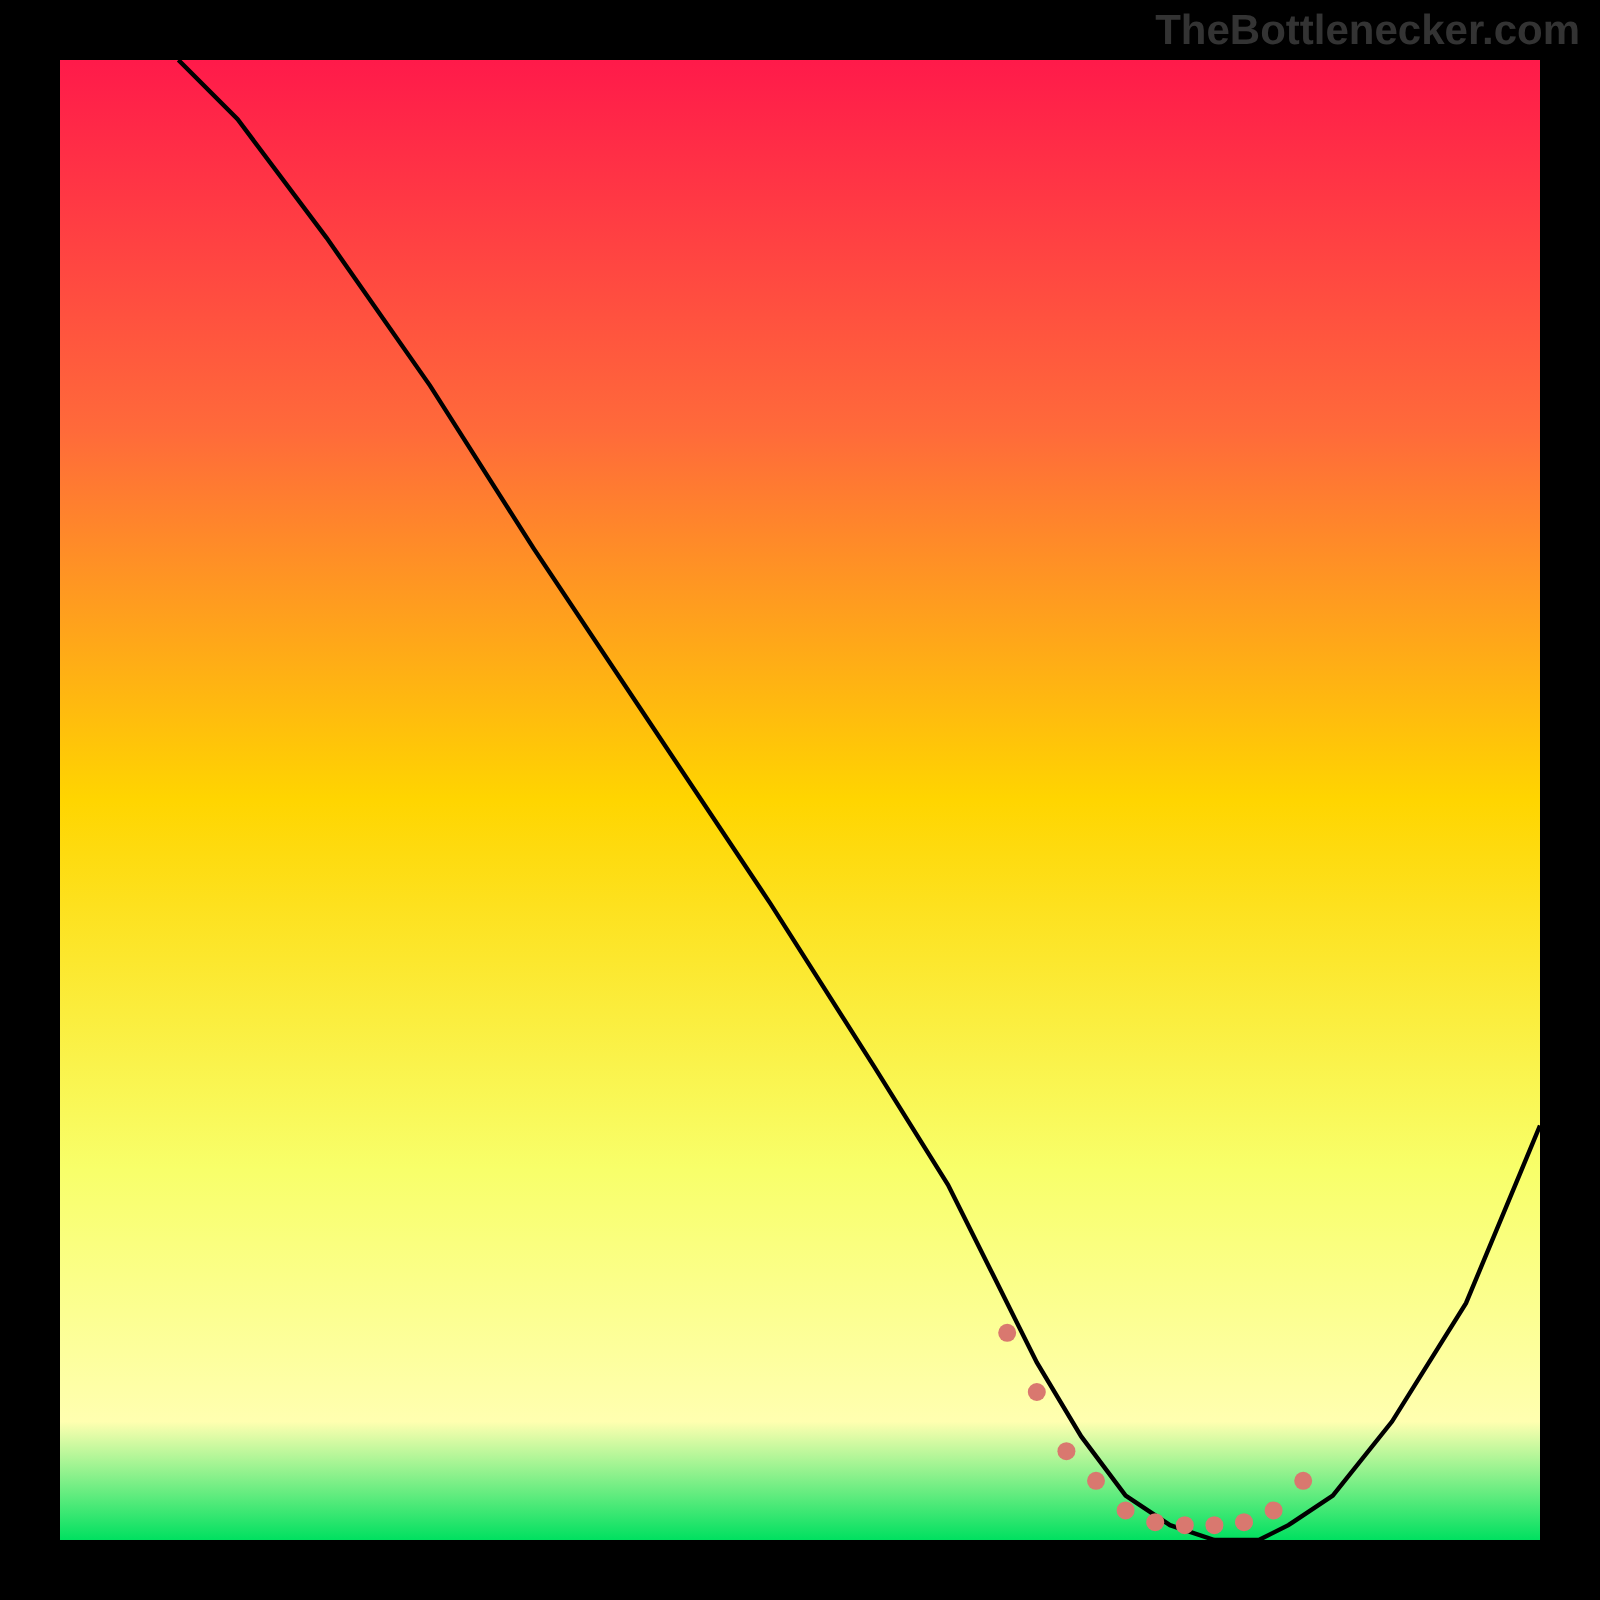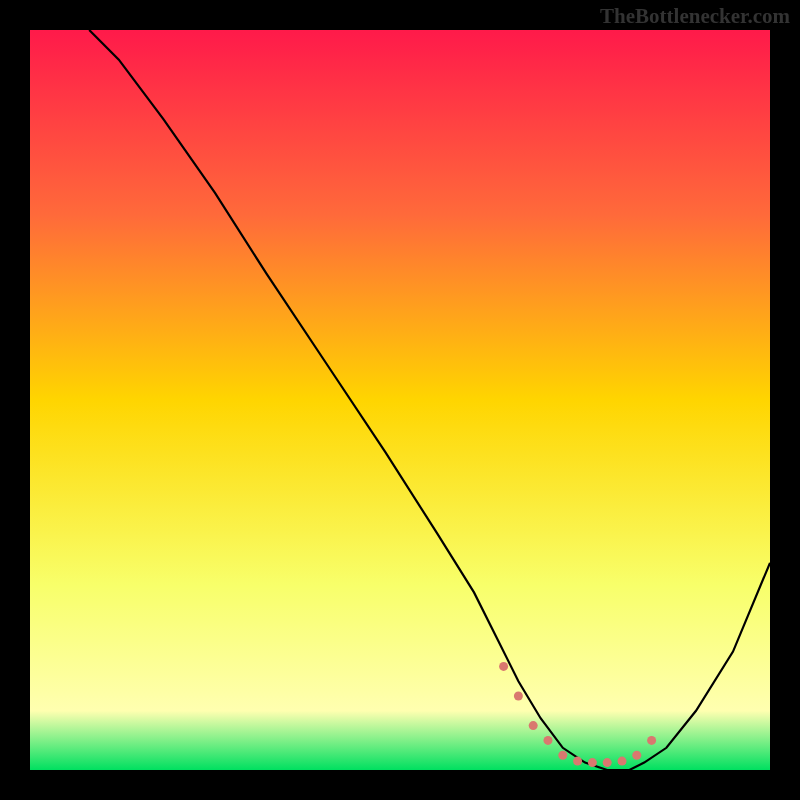--- a/index.html
+++ b/index.html
@@ -13,21 +13,20 @@
     font-family: Arial, sans-serif;
   }
   .watermark {
     position: absolute;
     top: 4px;
     right: 10px;
     color: #333;
     font-size: 21px;
     font-weight: bold;
     z-index: 10;
-    font-family: Liberation Serif, serif;
   }
   .chart-area {
     position: absolute;
     left: 30px;
     top: 30px;
     width: 740px;
     height: 740px;
   }
   svg {
     display: block;

